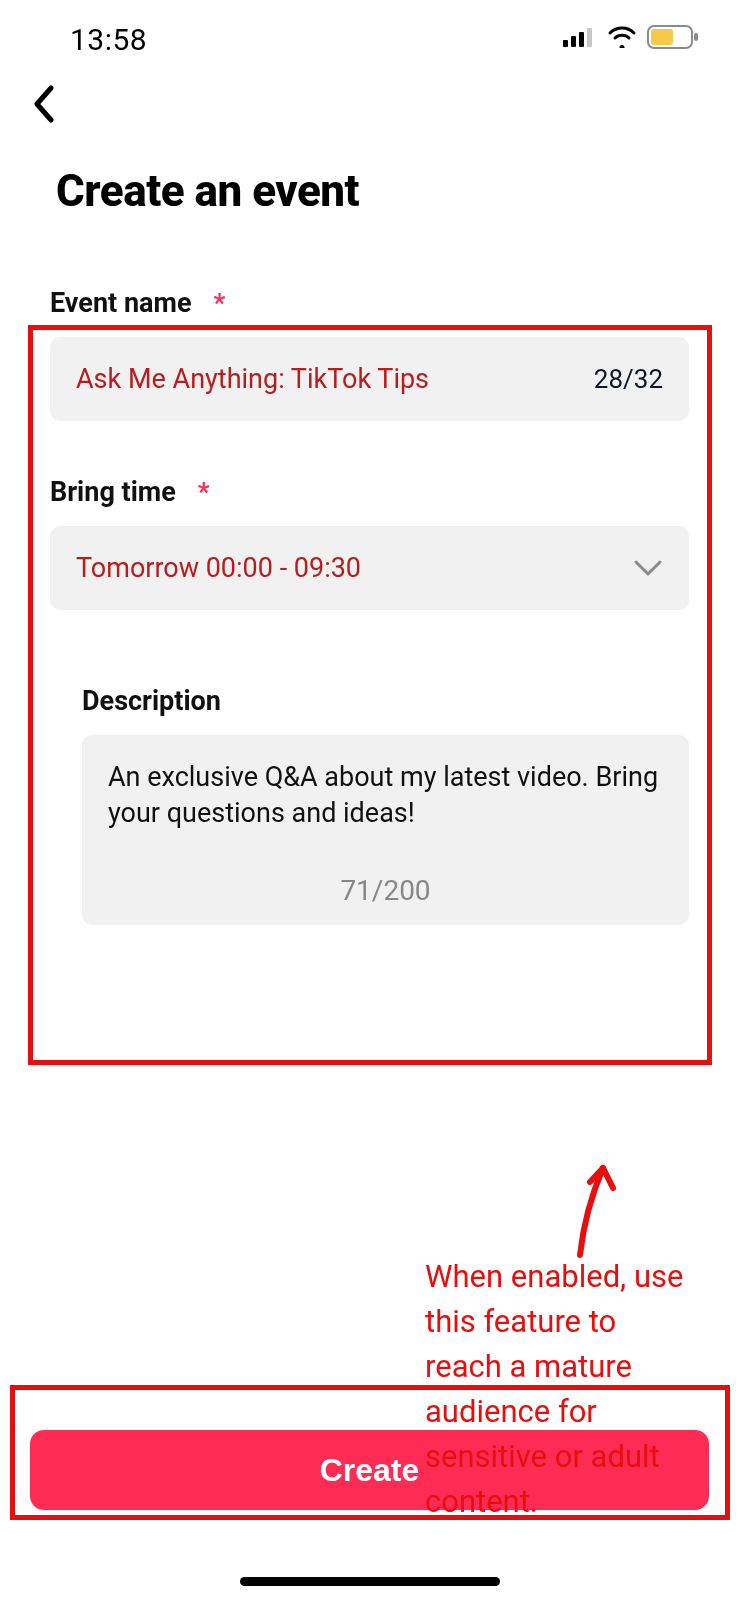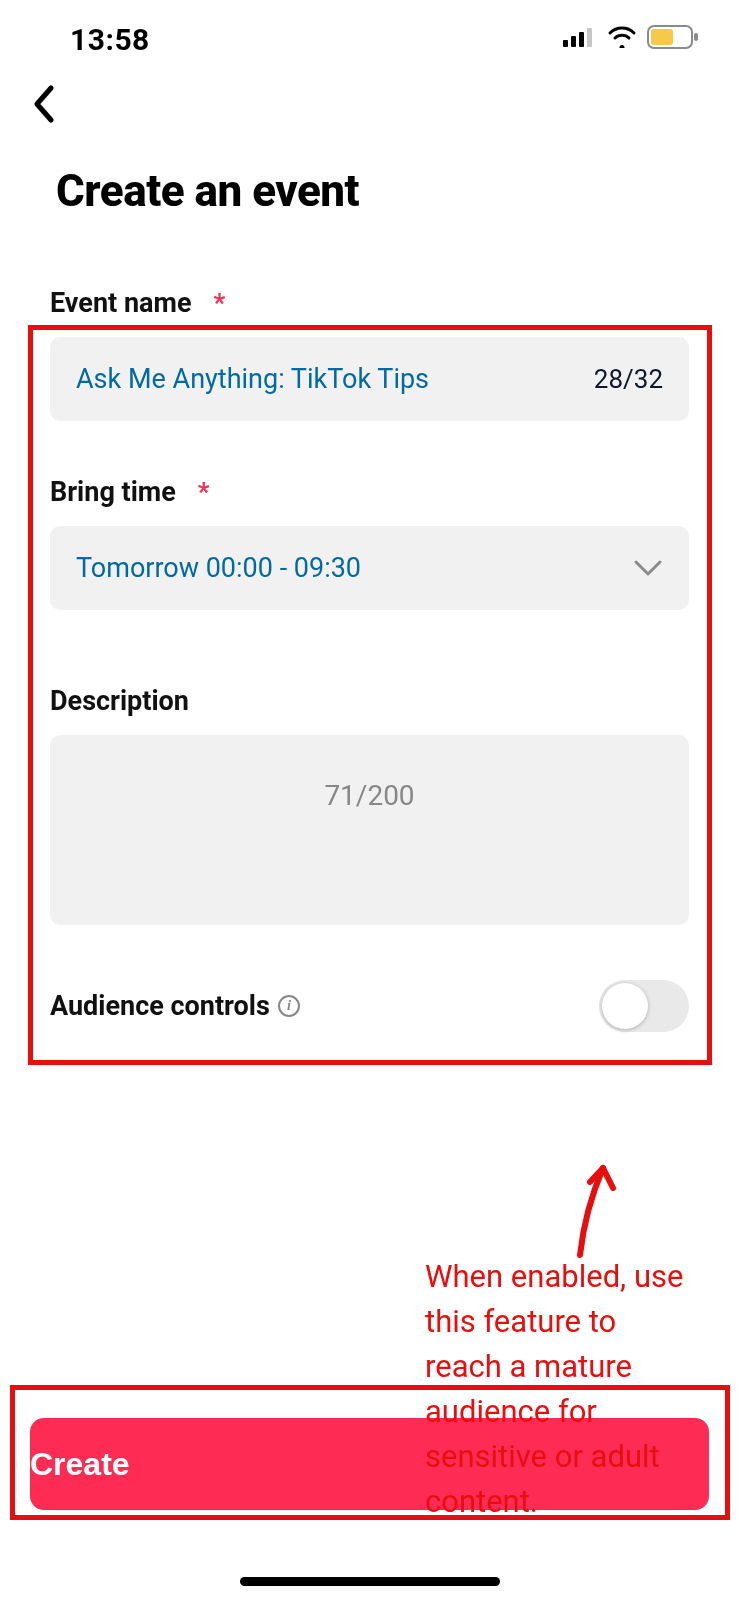--- a/index.html
+++ b/index.html
@@ -15,21 +15,21 @@
   
   .status-bar {
     display: flex;
     justify-content: space-between;
     align-items: center;
     padding: 18px 40px 10px 70px;
     height: 70px;
   }
   .status-time {
     font-size: 30px;
-    font-weight: 700;
+    font-weight: 400;
     letter-spacing: 0.5px;
   }
   .status-icons {
     display: flex;
     align-items: center;
     gap: 10px;
   }
 
   
   .nav {
@@ -98,21 +98,21 @@
   }
   .input-box {
     background: #f1f1f2;
     border-radius: 10px;
     padding: 26px 26px;
     display: flex;
     align-items: center;
     justify-content: space-between;
     font-size: 27px;
   }
-  .input-value { color: #0369a1; }
+  .input-value { color: #b91c1c; }
   .input-counter { color: #0f172a; font-size: 26px; }
   .chevron-down {
     color: #888;
   }
   .textarea-box {
     background: #f1f1f2;
     border-radius: 10px;
     padding: 24px 26px 18px 26px;
     font-size: 27px;
     min-height: 190px;
@@ -209,29 +209,30 @@
     z-index: 60;
     pointer-events: none;
   }
 
   
   .create-button {
     position: absolute;
     left: 30px;
     right: 30px;
     bottom: 90px;
-    height: 92px;
+    height: 80px;
     background: #fe2c55;
     color: #fff;
     font-size: 32px;
     font-weight: 600;
     border: none;
     border-radius: 14px;
     display: flex;
     align-items: center;
+    justify-content: center;
     cursor: pointer;
   }
 
   
   .home-indicator {
     position: absolute;
     bottom: 14px;
     left: 50%;
     transform: translateX(-50%);
     width: 260px;
@@ -305,41 +306,33 @@
     <div class="input-box">
       <span class="input-value">Tomorrow 00:00 - 09:30</span>
       <span class="chevron-down">
         <svg width="30" height="18" viewBox="0 0 30 18">
           <path d="M3 3 L15 15 L27 3" stroke="#8b8b8b" stroke-width="3" fill="none" stroke-linecap="round" stroke-linejoin="round"></path>
         </svg>
       </span>
     </div>
   </div>
 
-  <div class="field-group" style="margin-top:75px;">
+  <div class="field-group" style="margin-top:75px;margin-left:32px;">
     <div class="field-label">
       <span>Description</span>
     </div>
     <div class="textarea-box">
+      <div class="textarea-value">An exclusive Q&amp;A about my latest video. Bring your questions and ideas!</div>
       <div class="textarea-counter">71/200</div>
     </div>
   </div>
 
 </div>
 
 <div class="audience-section">
-  <div class="audience-header">
-    <div class="audience-title-wrap">
-      <span class="audience-title">Audience controls</span>
-      <span class="info-icon">i</span>
-    </div>
-    <div class="toggle">
-      <div class="toggle-knob"></div>
-    </div>
-  </div>
 </div>
 
 <div class="annotation-arrow">
   <svg width="60" height="100" viewBox="0 0 60 100">
     <path d="M15 95 Q 20 50 38 8" stroke="#e90e0e" stroke-width="6" fill="none" stroke-linecap="round"></path>
     <path d="M38 8 L25 22 M38 8 L48 28" stroke="#e90e0e" stroke-width="6" fill="none" stroke-linecap="round"></path>
   </svg>
 </div>
 <div class="annotation-text">When enabled, use this feature to reach a mature audience for sensitive or adult content.</div>
 

